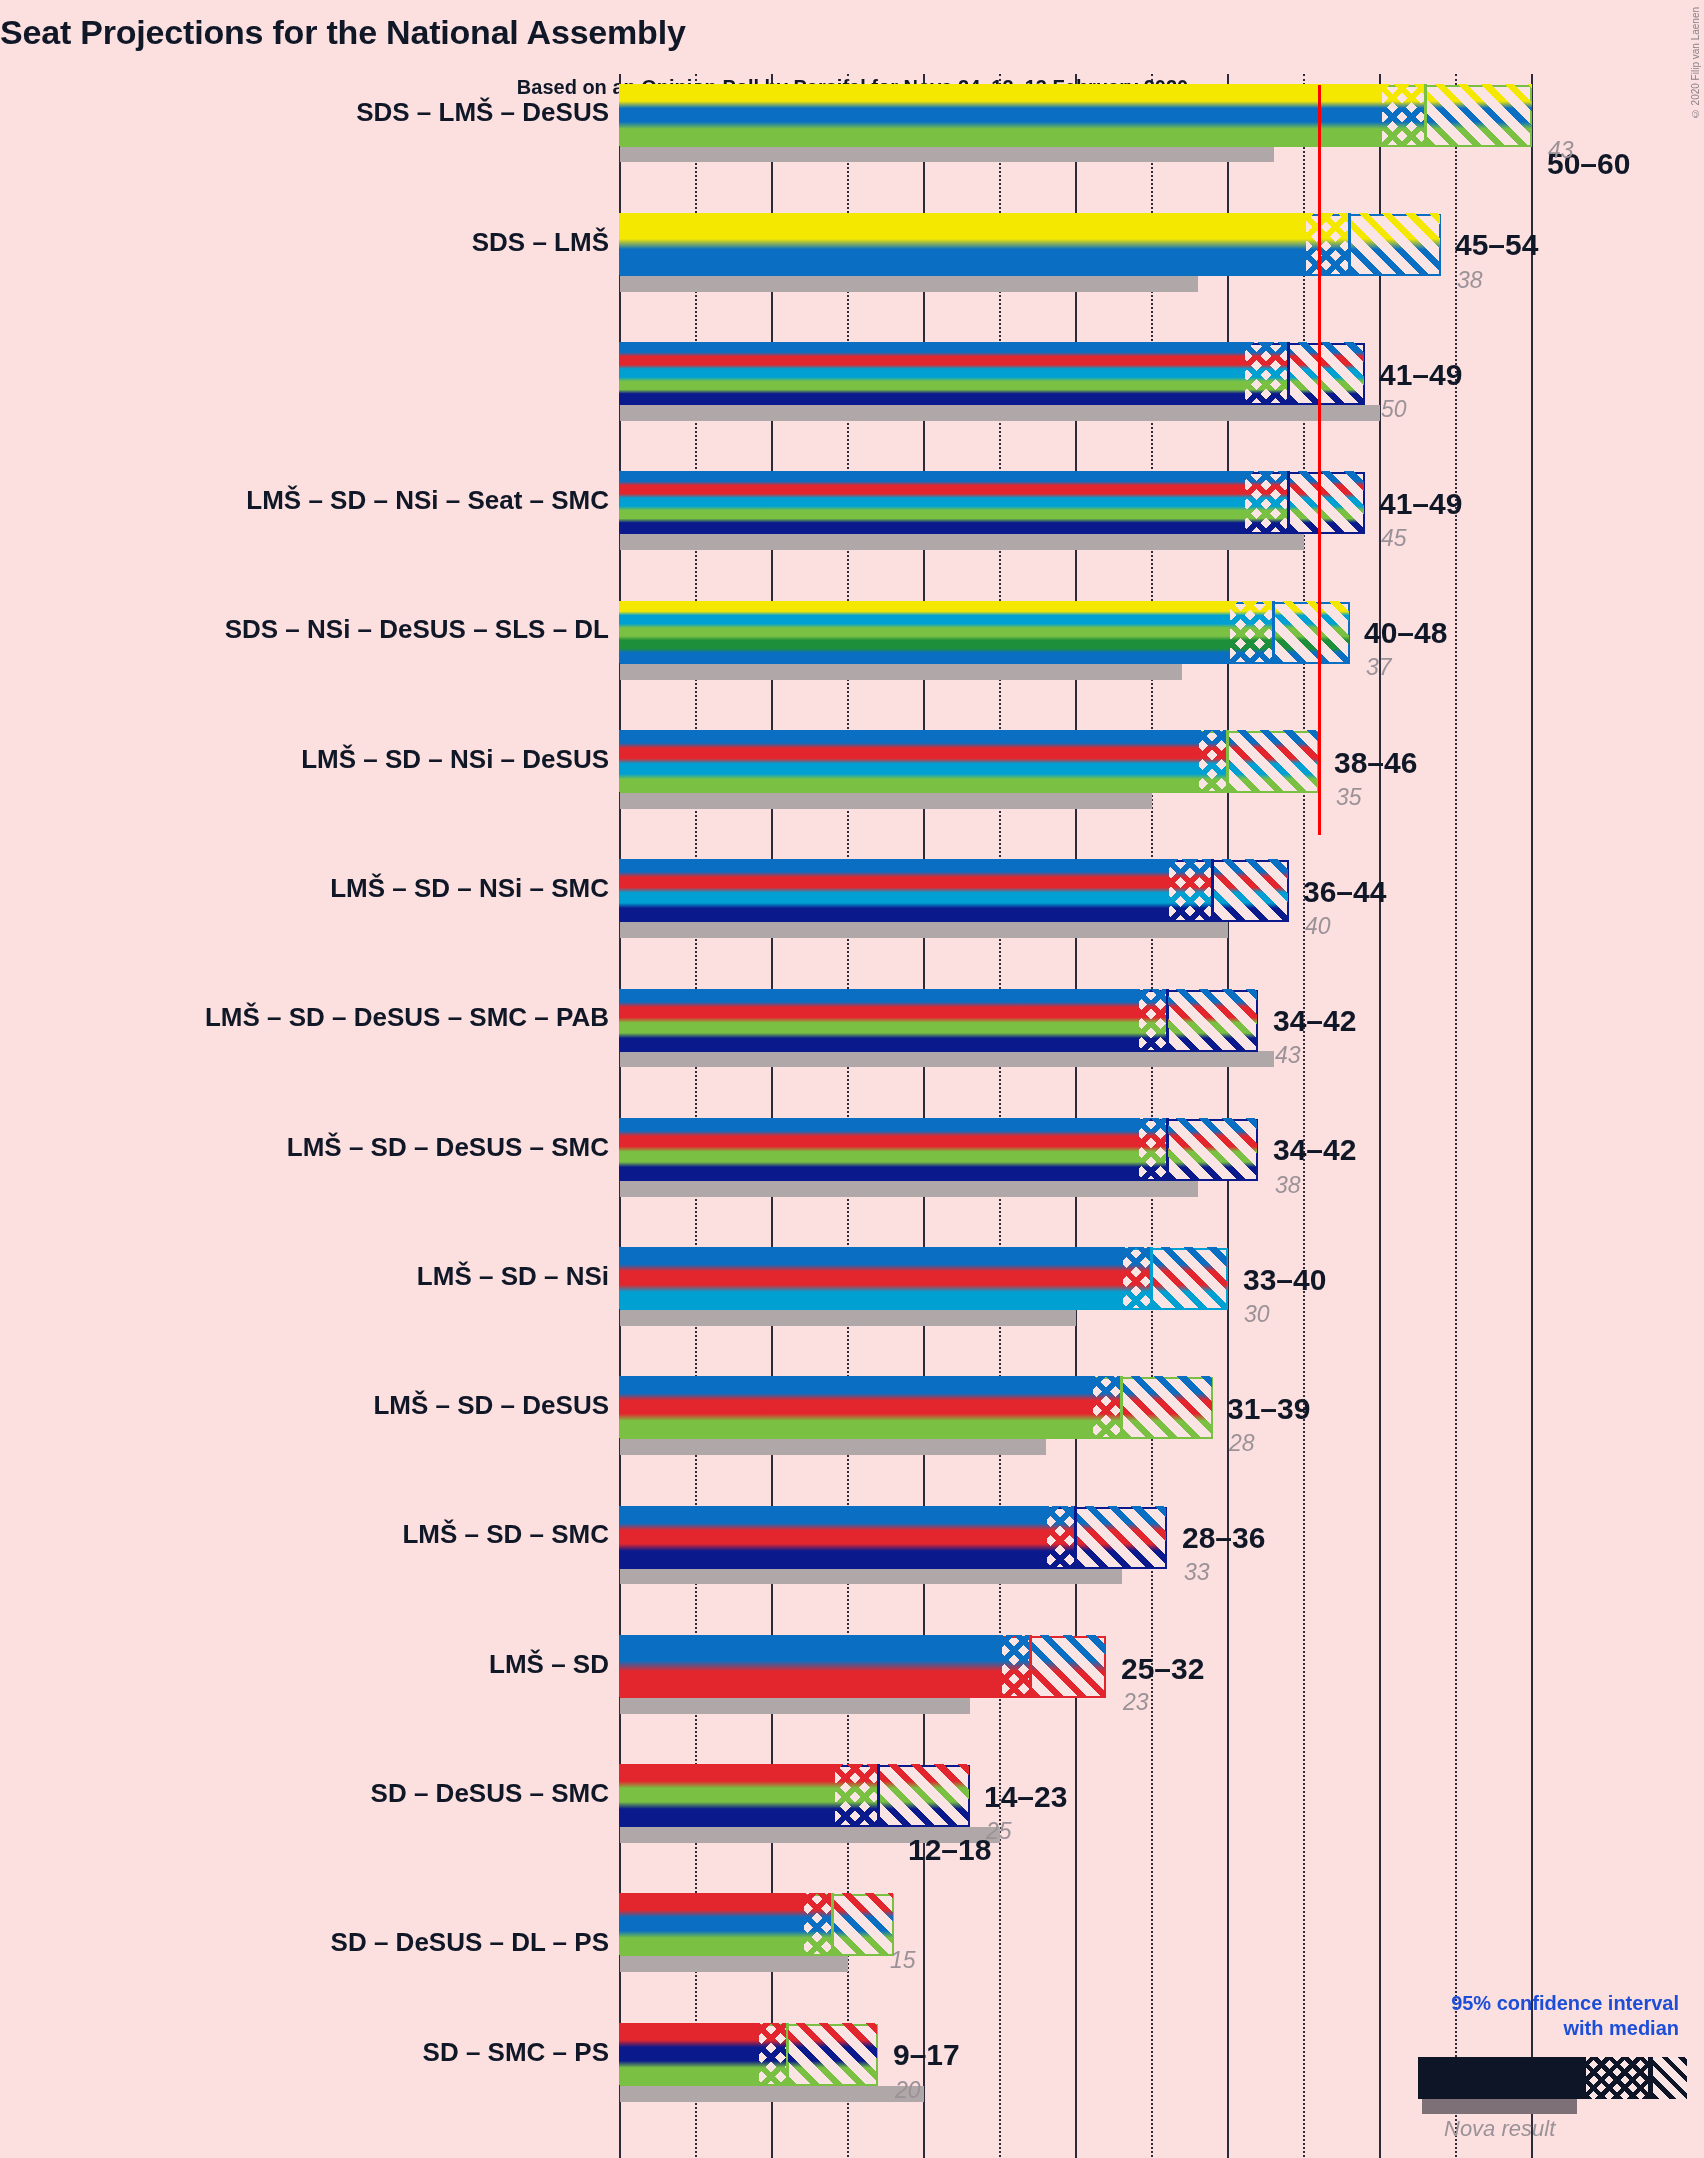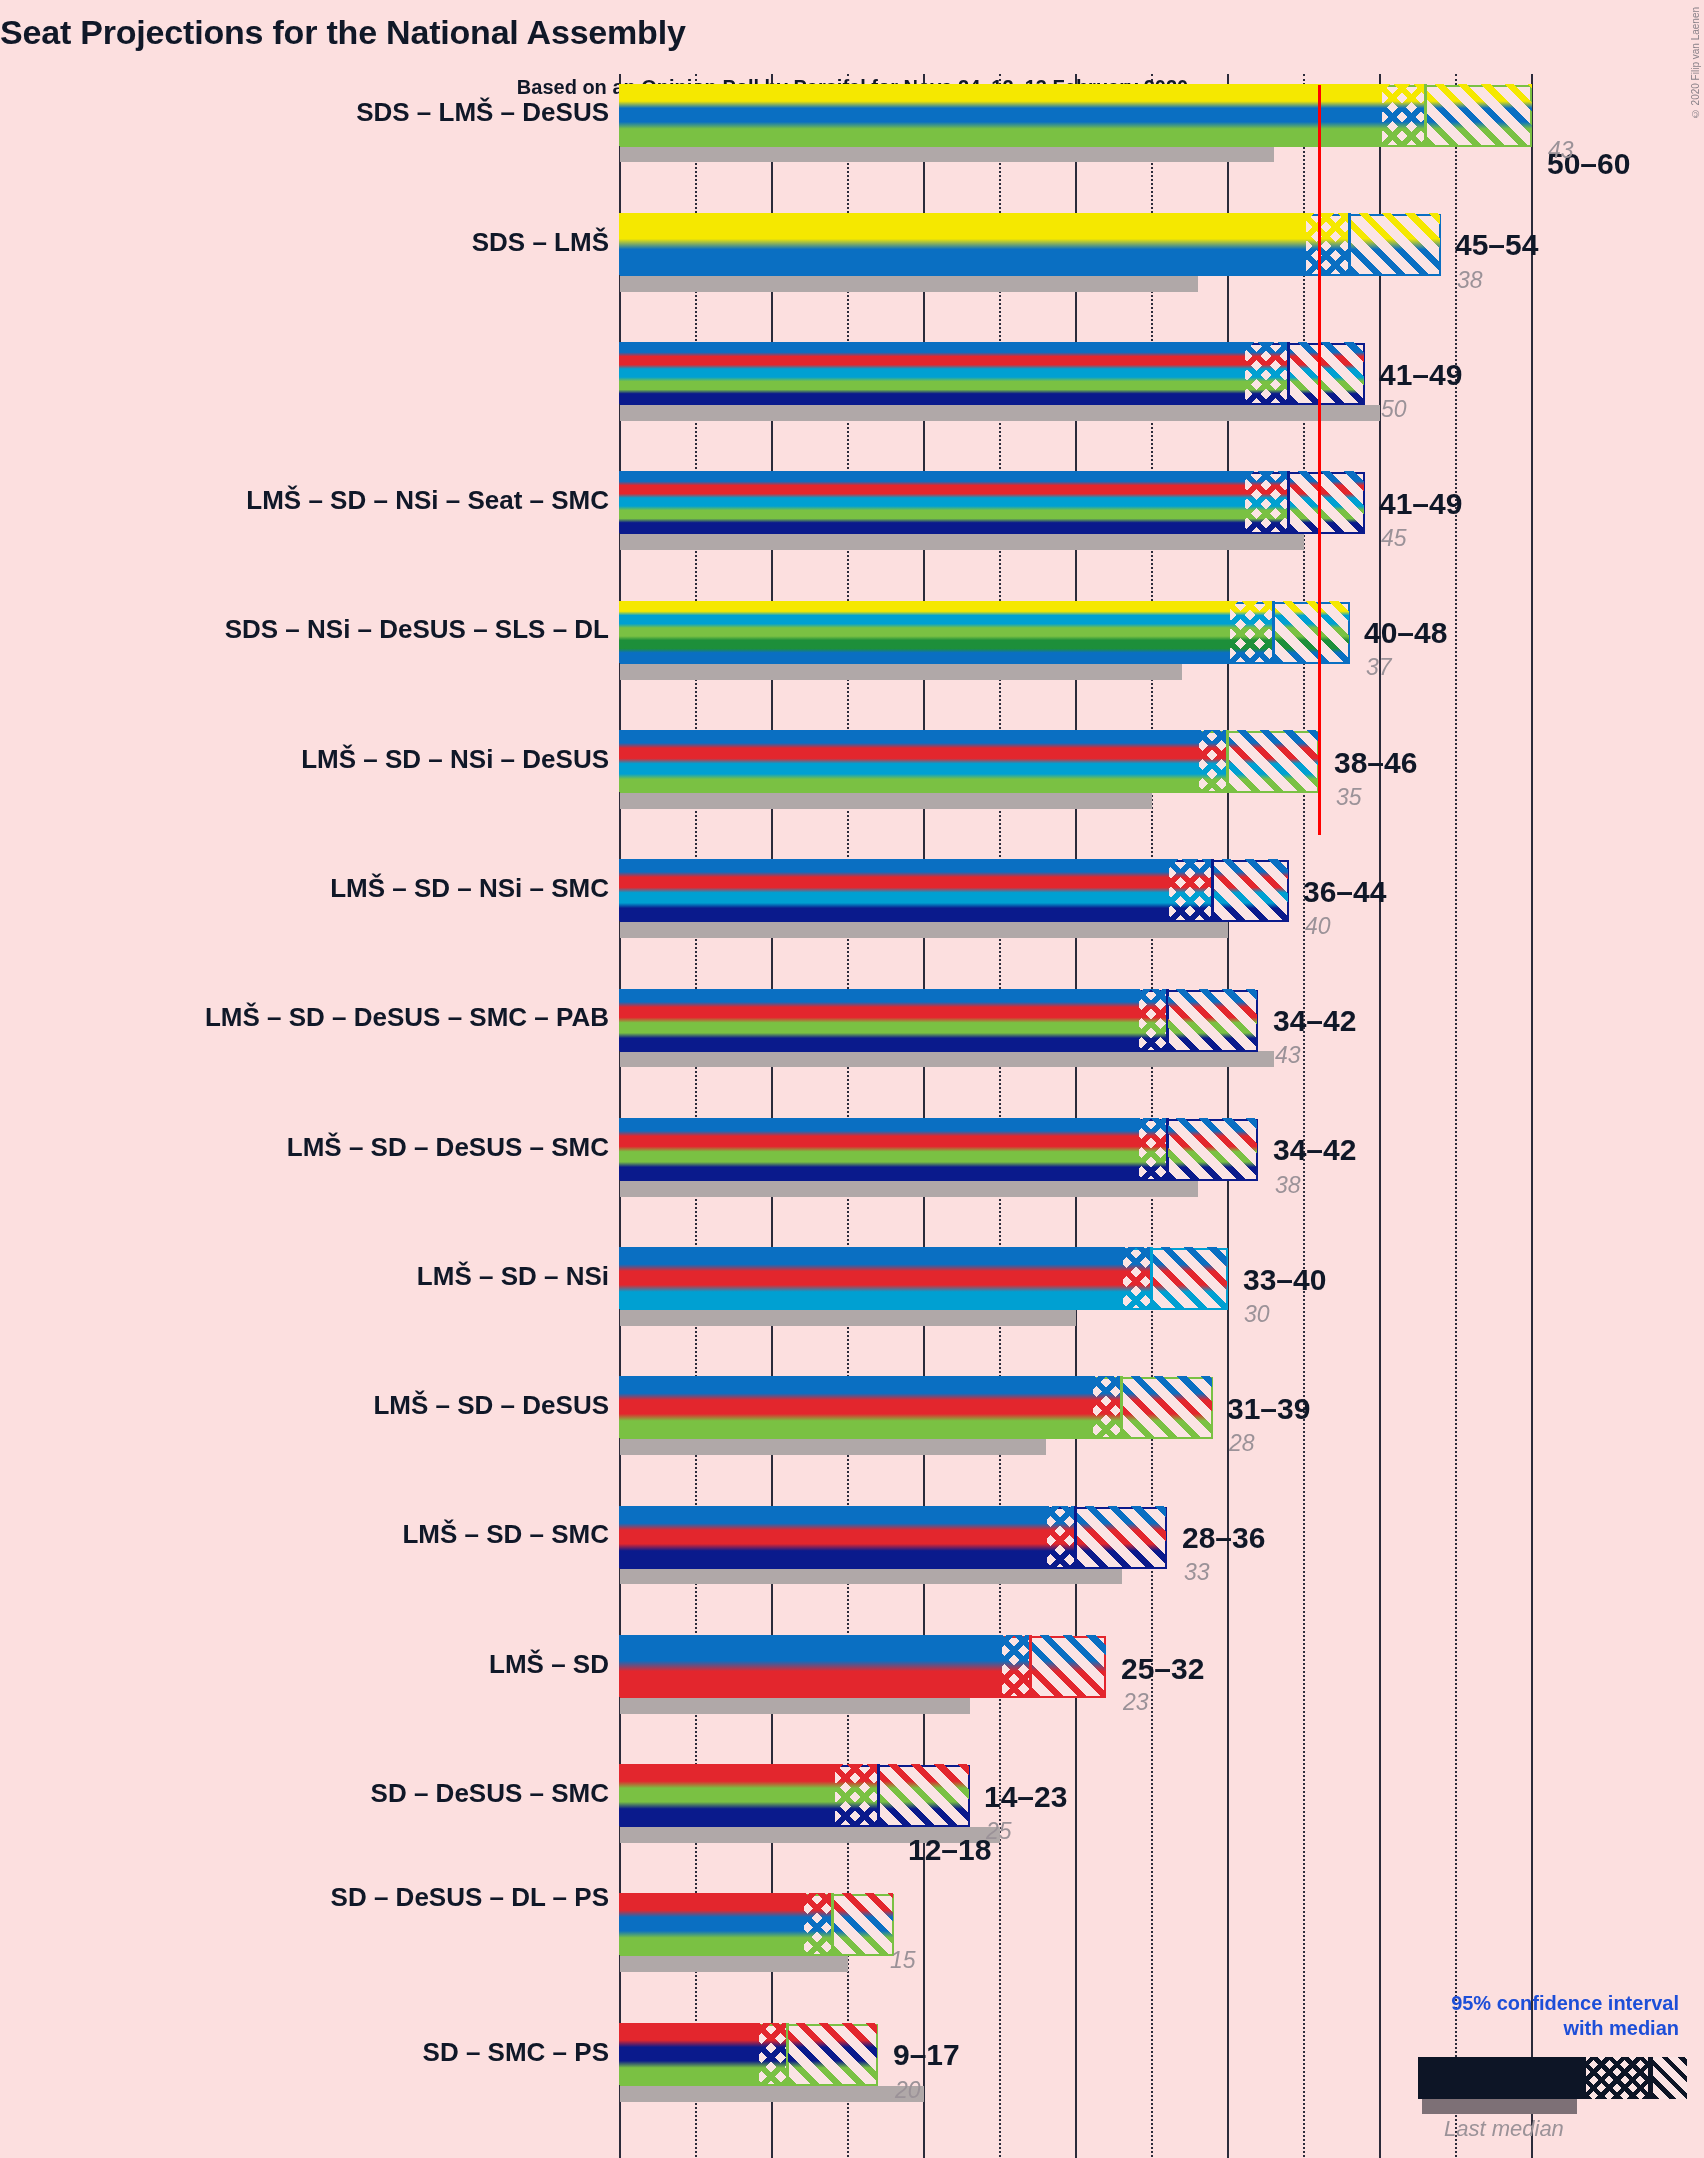--- a/index.html
+++ b/index.html
@@ -227,21 +227,21 @@
       <div class="rowlabel" style="top: 1778px;">SD – DeSUS – SMC</div>
       <div class="lastresult" style="left: 620px; top: 1827px; width: 380px; height: 16.4px;"></div>
       <div class="bar" style="left: 620px; top: 1765px; width: 350px; height: 62px; border: 2.7px solid rgb(10, 26, 140); background: rgb(251, 228, 228);">
         <div class="seg" style="left: -2.7px; top: -2.7px; height: 62px; width: 216px; background: linear-gradient(rgb(227, 38, 45) 5.7%, rgb(227, 38, 45) 27.7%, rgb(122, 193, 67) 39%, rgb(122, 193, 67) 61%, rgb(10, 26, 140) 72.3%, rgb(10, 26, 140) 94.3%);"></div>
         <div class="seg" style="left: 210px; top: -2.7px; height: 62px; width: 46px; background: linear-gradient(rgb(227, 38, 45) 5.7%, rgb(227, 38, 45) 27.7%, rgb(122, 193, 67) 39%, rgb(122, 193, 67) 61%, rgb(10, 26, 140) 72.3%, rgb(10, 26, 140) 94.3%); mask-image: repeating-linear-gradient(45deg, rgb(0, 0, 0) 0px, rgb(0, 0, 0) 5.5px, transparent 5.5px, transparent 13.6px), repeating-linear-gradient(-45deg, rgb(0, 0, 0) 0px, rgb(0, 0, 0) 5.5px, transparent 5.5px, transparent 13.6px); mask-composite: source-over;"></div>
         <div style="position: absolute; left: 255px; top: -2.7px; width: 2.7px; height: 62px; background: rgb(10, 26, 140);"></div>
         <div class="seg" style="left: 258px; top: -2.7px; height: 62px; width: 89px; background: linear-gradient(rgb(227, 38, 45) 5.7%, rgb(227, 38, 45) 27.7%, rgb(122, 193, 67) 39%, rgb(122, 193, 67) 61%, rgb(10, 26, 140) 72.3%, rgb(10, 26, 140) 94.3%); mask-image: repeating-linear-gradient(45deg, rgb(0, 0, 0) 0px, rgb(0, 0, 0) 6.4px, transparent 6.4px, transparent 16.4px);"></div>
       </div>
       <div class="range" style="left: 984px; top: 1780px;">14–23</div>
       <div class="lastnum" style="left: 986px; top: 1818px;">25</div>
-      <div class="rowlabel" style="top: 1882px; margin-left: 46px;">SD – DeSUS – DL – PS</div>
+      <div class="rowlabel" style="top: 1927px; margin-left: 46px;">SD – DeSUS – DL – PS</div>
       <div class="lastresult" style="left: 620px; top: 1956px; width: 228px; height: 16.4px;"></div>
       <div class="bar" style="left: 620px; top: 1894px; width: 274px; height: 62px; border: 2.7px solid rgb(122, 193, 67); background: rgb(251, 228, 228);">
         <div class="seg" style="left: -2.7px; top: -2.7px; height: 62px; width: 185px; background: linear-gradient(rgb(227, 38, 45) 5.7%, rgb(227, 38, 45) 27.7%, rgb(10, 111, 194) 39%, rgb(10, 111, 194) 61%, rgb(122, 193, 67) 72.3%, rgb(122, 193, 67) 94.3%);"></div>
         <div class="seg" style="left: 180px; top: -2.7px; height: 62px; width: 30px; background: linear-gradient(rgb(227, 38, 45) 5.7%, rgb(227, 38, 45) 27.7%, rgb(10, 111, 194) 39%, rgb(10, 111, 194) 61%, rgb(122, 193, 67) 72.3%, rgb(122, 193, 67) 94.3%); mask-image: repeating-linear-gradient(45deg, rgb(0, 0, 0) 0px, rgb(0, 0, 0) 5.5px, transparent 5.5px, transparent 13.6px), repeating-linear-gradient(-45deg, rgb(0, 0, 0) 0px, rgb(0, 0, 0) 5.5px, transparent 5.5px, transparent 13.6px); mask-composite: source-over;"></div>
         <div style="position: absolute; left: 209px; top: -2.7px; width: 2.7px; height: 62px; background: rgb(122, 193, 67);"></div>
         <div class="seg" style="left: 212px; top: -2.7px; height: 62px; width: 59px; background: linear-gradient(rgb(227, 38, 45) 5.7%, rgb(227, 38, 45) 27.7%, rgb(10, 111, 194) 39%, rgb(10, 111, 194) 61%, rgb(122, 193, 67) 72.3%, rgb(122, 193, 67) 94.3%); mask-image: repeating-linear-gradient(45deg, rgb(0, 0, 0) 0px, rgb(0, 0, 0) 6.4px, transparent 6.4px, transparent 16.4px);"></div>
       </div>
       <div class="range" style="left: 908px; top: 1833px;">12–18</div>
       <div class="lastnum" style="left: 890px; top: 1947px;">15</div>
       <div class="rowlabel" style="top: 2037px;">SD – SMC – PS</div>
@@ -265,17 +265,17 @@
     <div class="legend-bar" style="left:127px;top:66px;width:268px;height:42px;">
       <div class="legend-seg" style="left:168px;width:64px;background:
              repeating-linear-gradient(45deg, #0d1526 0 4.5px, transparent 4.5px 11px),
              repeating-linear-gradient(-45deg, #0d1526 0 4.5px, transparent 4.5px 11px),
              #fbe4e4;border-right:2.7px solid #0d1526;"></div>
       <div class="legend-seg" style="left:235px;width:34px;background:
              repeating-linear-gradient(45deg, #0d1526 0 4.5px, transparent 4.5px 11.8px),
              #fbe4e4;"></div>
     </div>
     <div class="legend-last" style="left:131px;top:108px;width:155px;height:14.5px;"></div>
-    <div class="legend-lastlabel" style="left:153px;top:125px;">Last median</div>
+    <div class="legend-lastlabel" style="left:153px;top:125px;">Nova result</div>
   </div>
 
 </div>
 
 
 </body></html>

